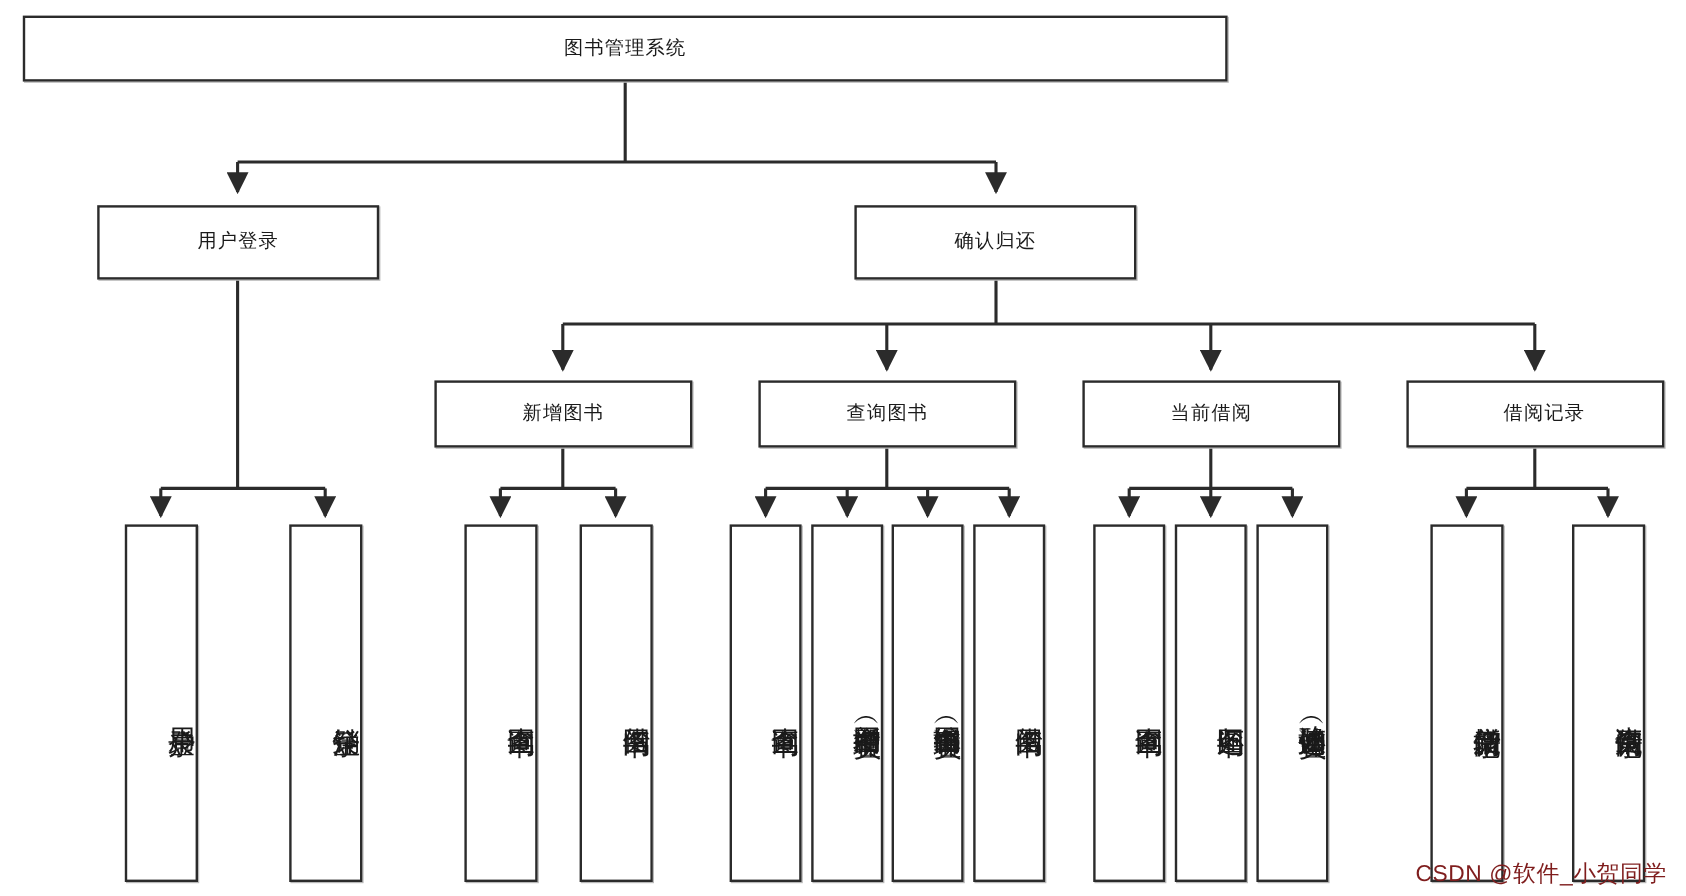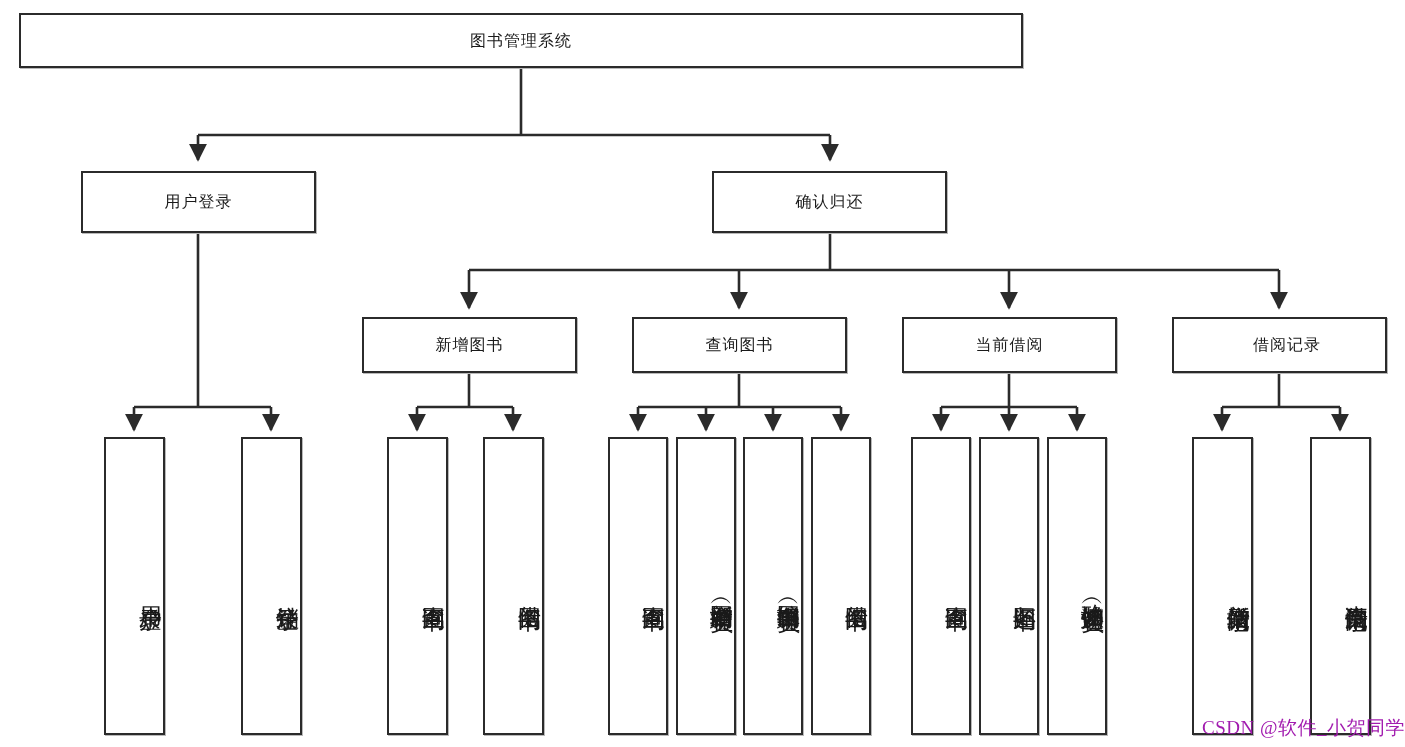--- a/index.html
+++ b/index.html
@@ -52,27 +52,27 @@
   .node.vert .label {
     writing-mode: vertical-rl;
     text-orientation: upright;
     white-space: nowrap;
   }
   .node .label {
     display: block;
   }
   #watermark {
     position: absolute;
-    right: 0;
+    right: 16px;
     bottom: 6px;
     font-size: 19px;
-    color: #a21caf;
+    color: #7f1d1d;
     letter-spacing: 0.5px;
     white-space: nowrap;
-    font-family: Liberation Serif, serif;
+    font-family: Liberation Sans, sans-serif;
   }
 </style>
 </head>
 <body>
 
 <div id="canvas">
 
   <svg id="connectors" viewBox="0 0 1405 747" xmlns="http://www.w3.org/2000/svg">
     <defs>
       <marker id="arrow" viewBox="0 0 10 10" refX="9" refY="5" markerWidth="7" markerHeight="7" orient="auto-start-reverse">

